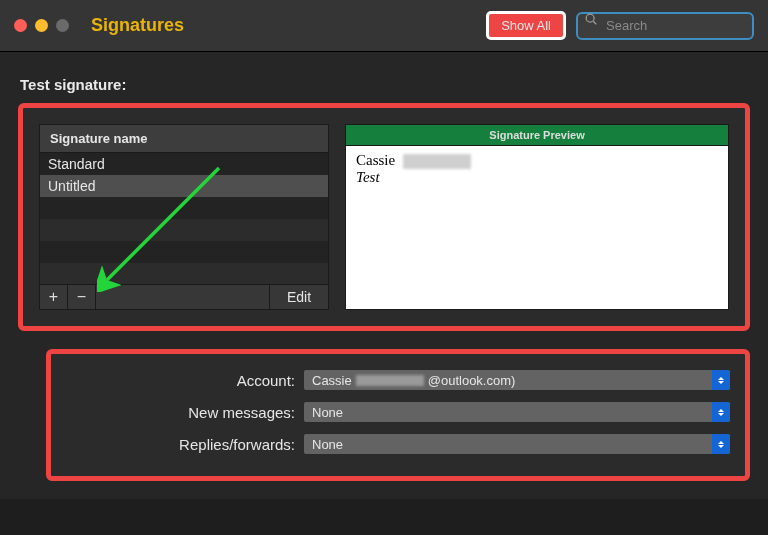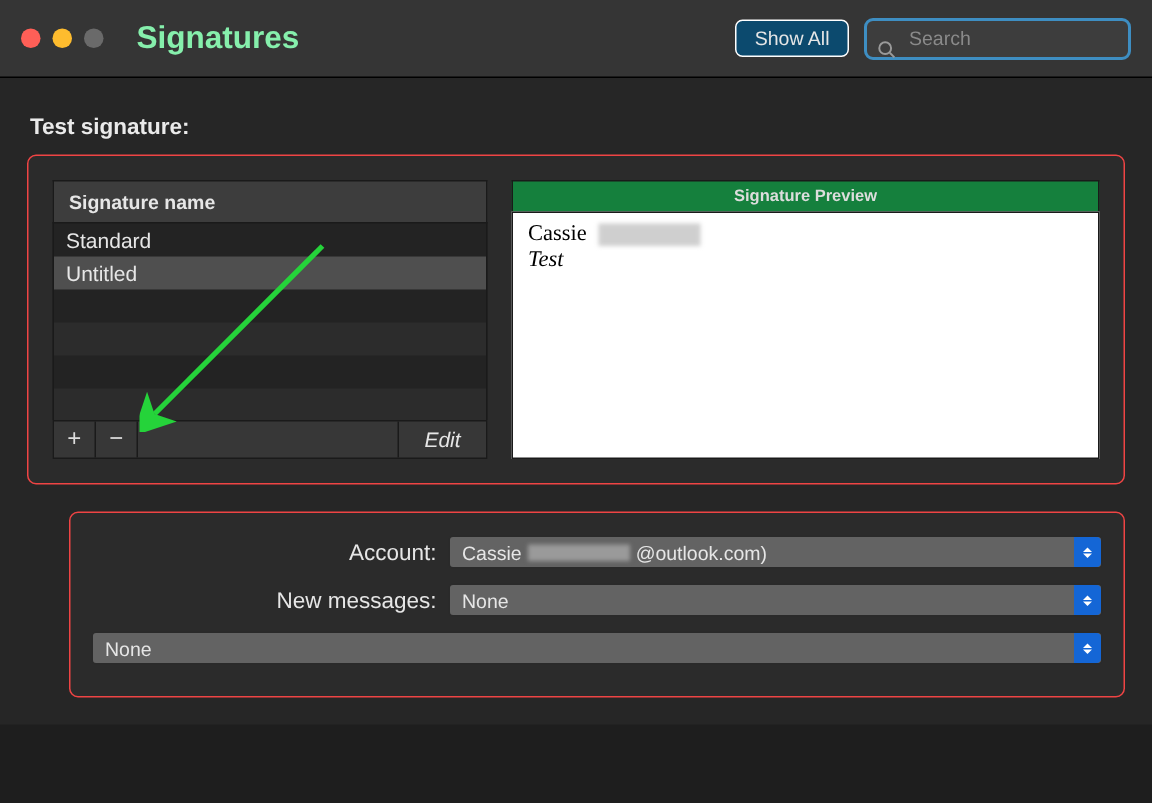--- a/index.html
+++ b/index.html
@@ -24,43 +24,43 @@
     display: flex;
     gap: 8px;
     align-items: center;
     margin-right: 22px;
   }
   .tl { width: 13px; height: 13px; border-radius: 50%; }
   .tl.red { background: #ff5f57; }
   .tl.yellow { background: #febc2e; }
   .tl.gray { background: #6a6a6a; }
   .title {
-    font-size: 21px;
+    font-size: 18px;
     font-weight: 600;
-    color: #86efac;
+    color: #eab308;
   }
   .titlebar-right {
     margin-left: auto;
     display: flex;
     align-items: center;
     gap: 10px;
   }
   .showall-btn {
-    background: #0c4a6e;
-    border: 1px solid #ffffff;
+    background: #ef4444;
+    border: 3px solid #ffffff;
     color: #e6e6e6;
     border-radius: 5px;
     padding: 4px 12px;
     font-size: 13px;
     cursor: pointer;
   }
   .search-wrap {
     position: relative;
     display: flex;
-    align-items: flex-end;
+    align-items: flex-start;
   }
   .search-input {
     width: 178px;
     height: 28px;
     border-radius: 6px;
     background: #3d3d3d;
     border: 2px solid #3e8ec2;
     color: #ddd;
     padding: 0 10px 0 28px;
     font-size: 13px;
@@ -78,21 +78,21 @@
     background: #262626;
   }
   .section-label {
     font-weight: 600;
     font-size: 15px;
     margin: 12px 0 10px 2px;
     color: #eaeaea;
   }
   .panel {
     background: #2b2b2b;
-    border: 1px solid #ef4444;
+    border: 5px solid #ef4444;
     border-radius: 6px;
     padding: 16px;
     justify-content: center;
   }
   .edit-panel {
     display: flex;
     gap: 16px;
     margin-bottom: 18px;
   }
   .sig-list-col {
@@ -144,21 +144,20 @@
     line-height: 1;
   }
   .footer-spacer { flex: 1; border-right: 1px solid #1a1a1a; }
   .edit-btn {
     width: 58px;
     display: flex;
     align-items: center;
     justify-content: center;
     font-size: 14px;
     cursor: pointer;
-    font-style: italic;
   }
   .preview-col {
     flex: 1;
     display: flex;
     flex-direction: column;
   }
   .preview-header {
     background: #15803d;
     border: 1px solid #1a1a1a;
     border-bottom: none;
@@ -349,20 +348,21 @@
       <div class="form-select">
         <span>None</span>
         <span class="sel-caret">
           <span class="tri up"></span>
             <span class="tri down"></span>
         </span>
       </div>
     </div>
 
     <div class="form-row">
+      <div class="form-label">Replies/forwards:</div>
       <div class="form-select">
         <span>None</span>
         <span class="sel-caret">
           <span class="tri up"></span>
             <span class="tri down"></span>
         </span>
       </div>
     </div>
 
   </div>

